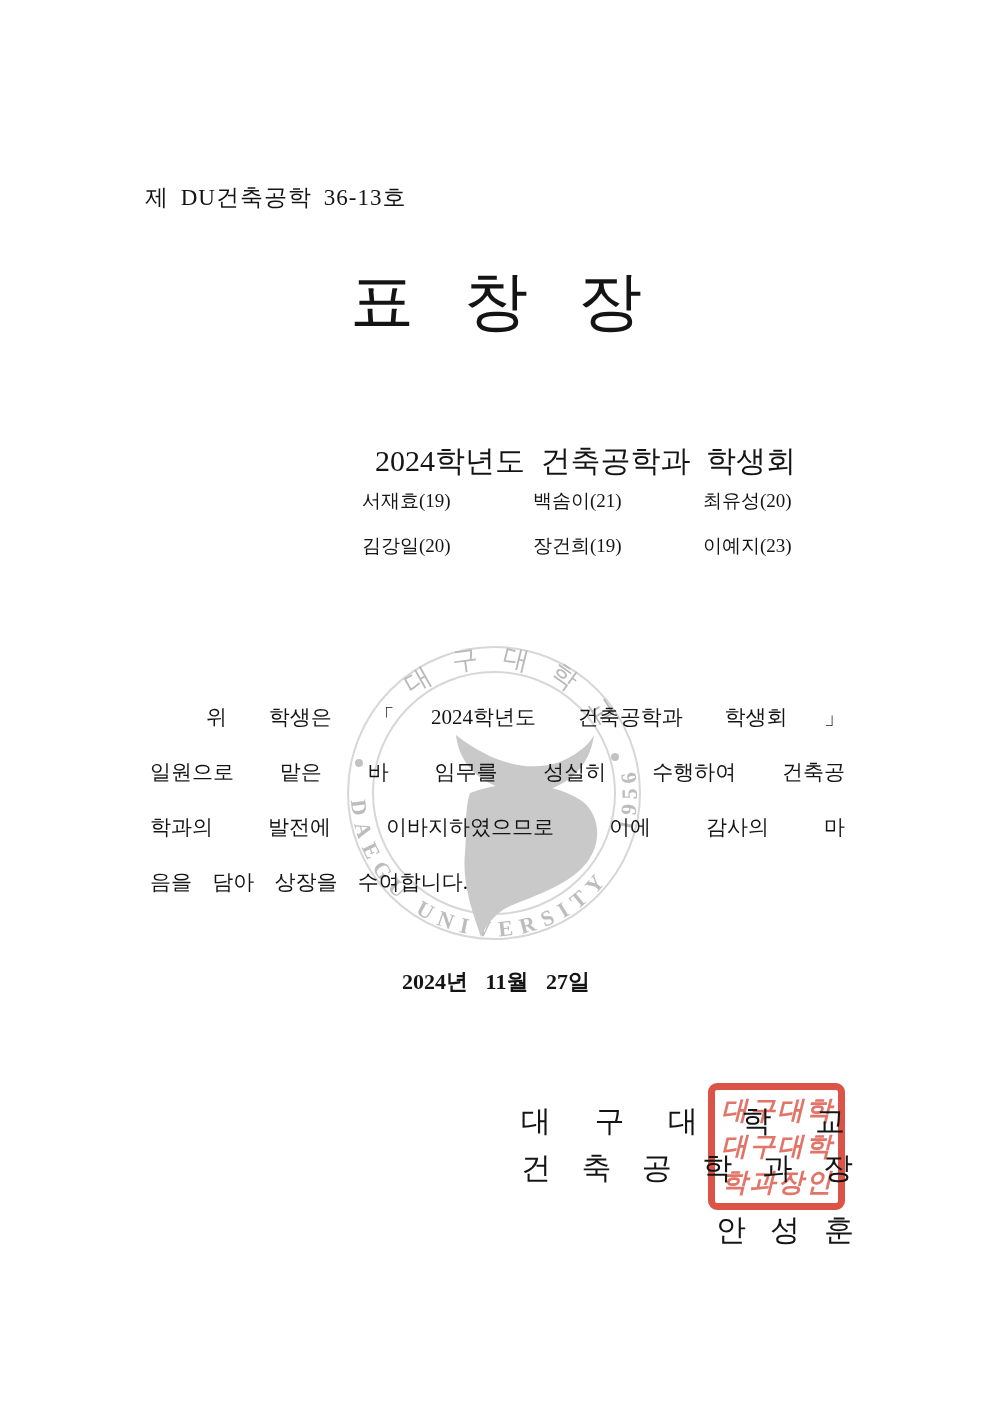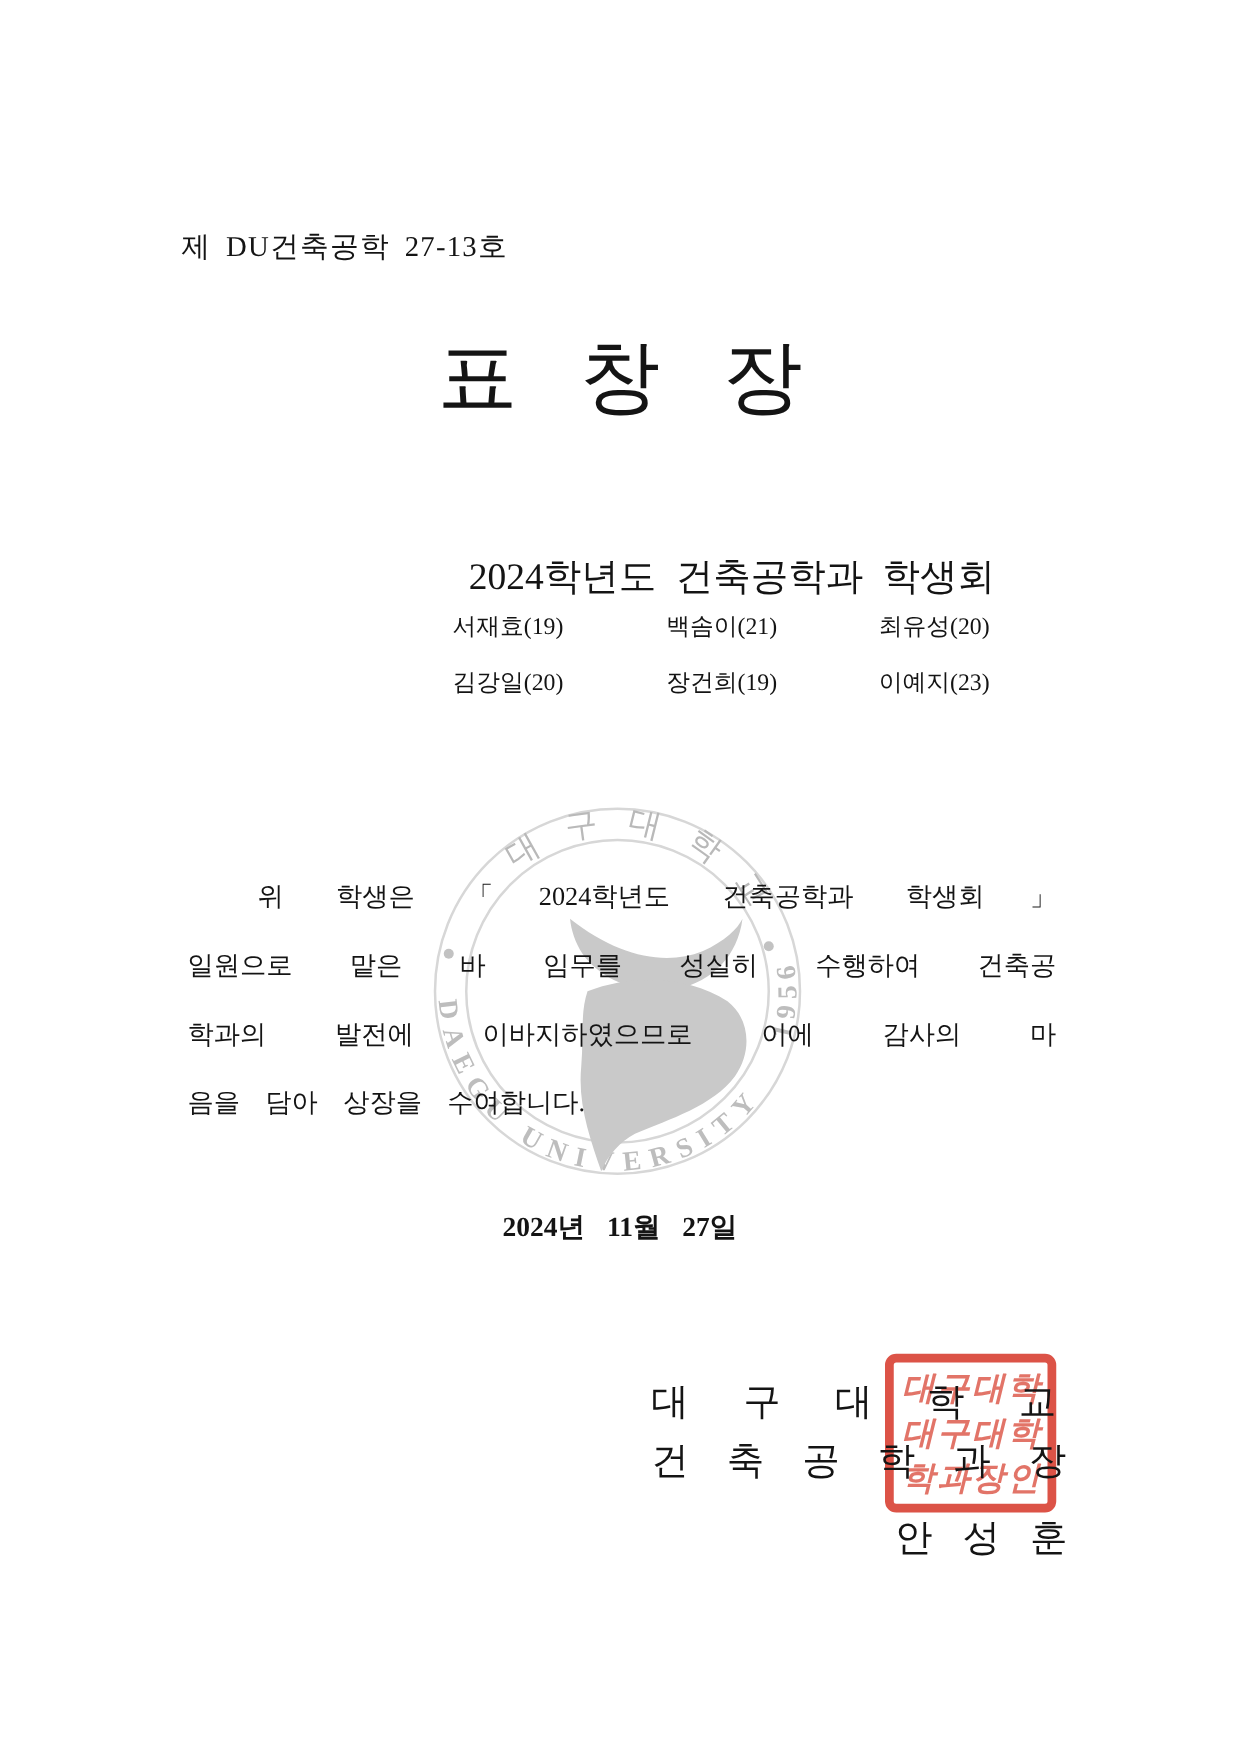--- a/index.html
+++ b/index.html
@@ -141,21 +141,21 @@
     <path class="wm-bird" d="M126,150
       C 162,136 208,138 238,158
       C 256,172 258,198 244,218
       C 226,242 192,252 164,264
       C 152,270 142,282 137,294
       C 128,268 118,240 121,210
       C 123,188 120,168 126,150 Z"></path>
   </g>
 </svg>
 
-<div class="abs doc-number">제 DU건축공학 27-13호</div>
+<div class="abs doc-number">제 DU건축공학 36-13호</div>
 
 <div class="abs title">표 창 장</div>
 
 <div class="abs recipient-heading">2024학년도 건축공학과 학생회</div>
 
 <div class="abs names">
   <span>서재효(19)</span>
   <span>백솜이(21)</span>
   <span>최유성(20)</span>
   <span>김강일(20)</span>

